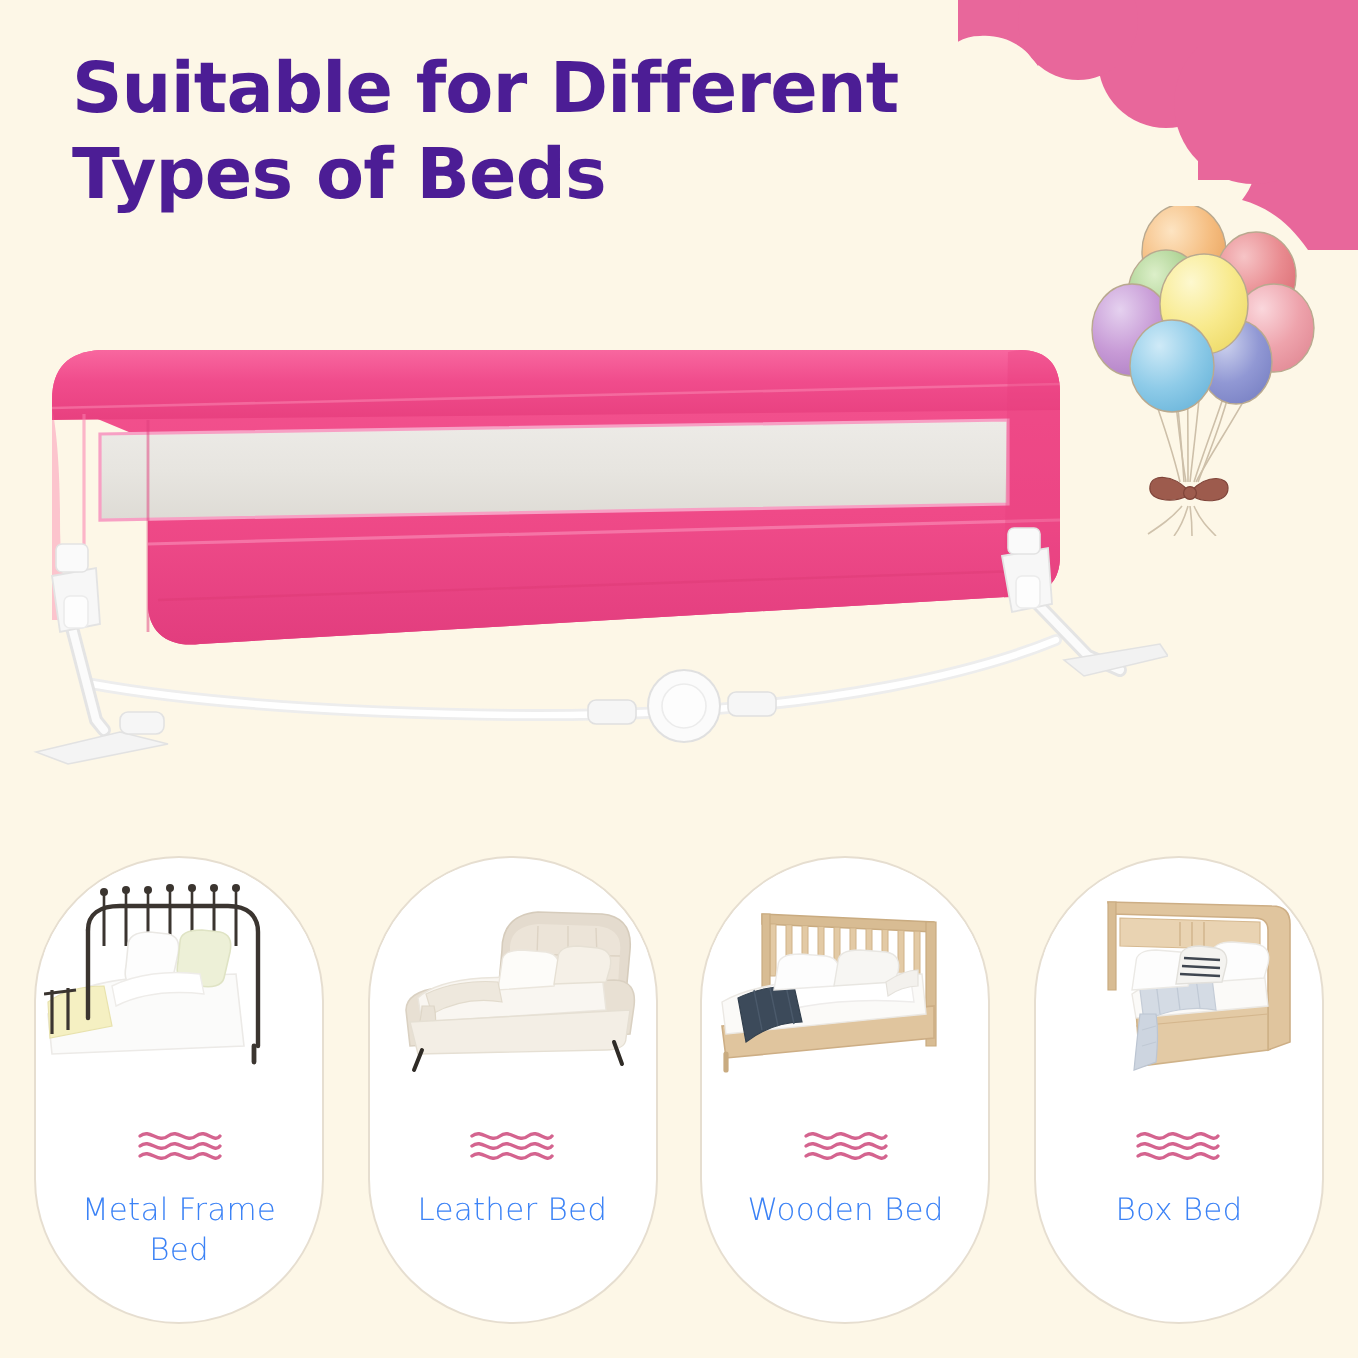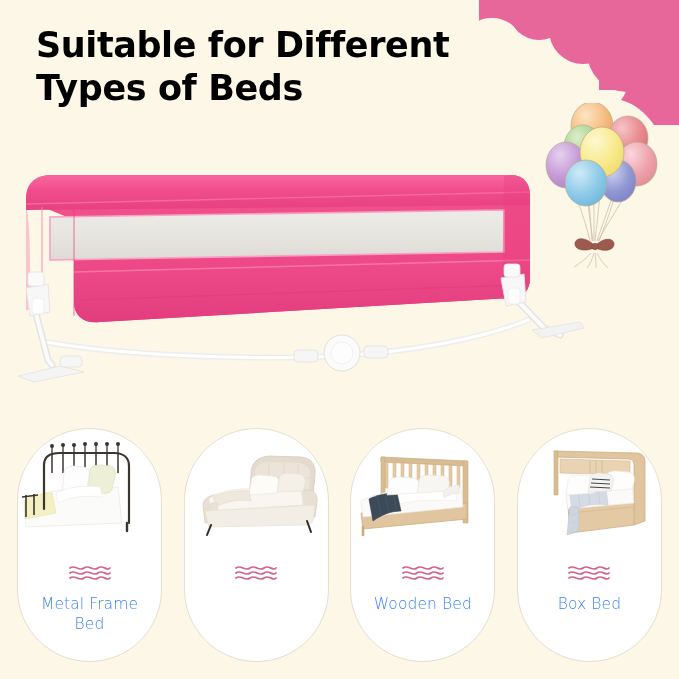--- a/index.html
+++ b/index.html
@@ -37,21 +37,21 @@
   .headline {
     position: absolute;
     left: 36px;
     top: 24px;
     width: 480px;
     font-family: "DejaVu Sans", sans-serif;
     font-weight: 700;
     font-size: 35px;
     line-height: 1.22;
     letter-spacing: -0.4px;
-    color: #000000;
+    color: #4c1d95;
     white-space: pre-line;
   }
 
   
   .balloons {
     position: absolute;
     left: 528px;
     top: 103px;
     width: 145px;
     height: 165px;
@@ -436,20 +436,21 @@
       </div>
       <div class="wave-icon">
         <svg width="44" height="18" viewBox="0 0 44 18" xmlns="http://www.w3.org/2000/svg">
           <g fill="none" stroke="#d4648f" stroke-width="1.7" stroke-linecap="round">
             <path d="M2,5 C7,1 11,9 16,5 C21,1 25,9 30,5 C35,1 39,9 42,5"></path>
             <path d="M2,10 C7,6 11,14 16,10 C21,6 25,14 30,10 C35,6 39,14 42,10"></path>
             <path d="M2,15 C7,11 11,19 16,15 C21,11 25,19 30,15 C35,11 39,19 42,15"></path>
           </g>
         </svg>
       </div>
+      <div class="card-label">Leather Bed</div>
     </div>
 
     <div class="card">
       <div class="card-photo">
         <svg width="135" height="118" viewBox="0 0 135 118" xmlns="http://www.w3.org/2000/svg">
           <rect width="135" height="118" fill="#ffffff"></rect>
 
           <path d="M26,22 L112,26 L112,31 L26,27 Z" fill="#d8bc93" stroke="#c9ab80" stroke-width="0.7"></path>
 
           <g fill="#e3caa5" stroke="#cfb288" stroke-width="0.5">

